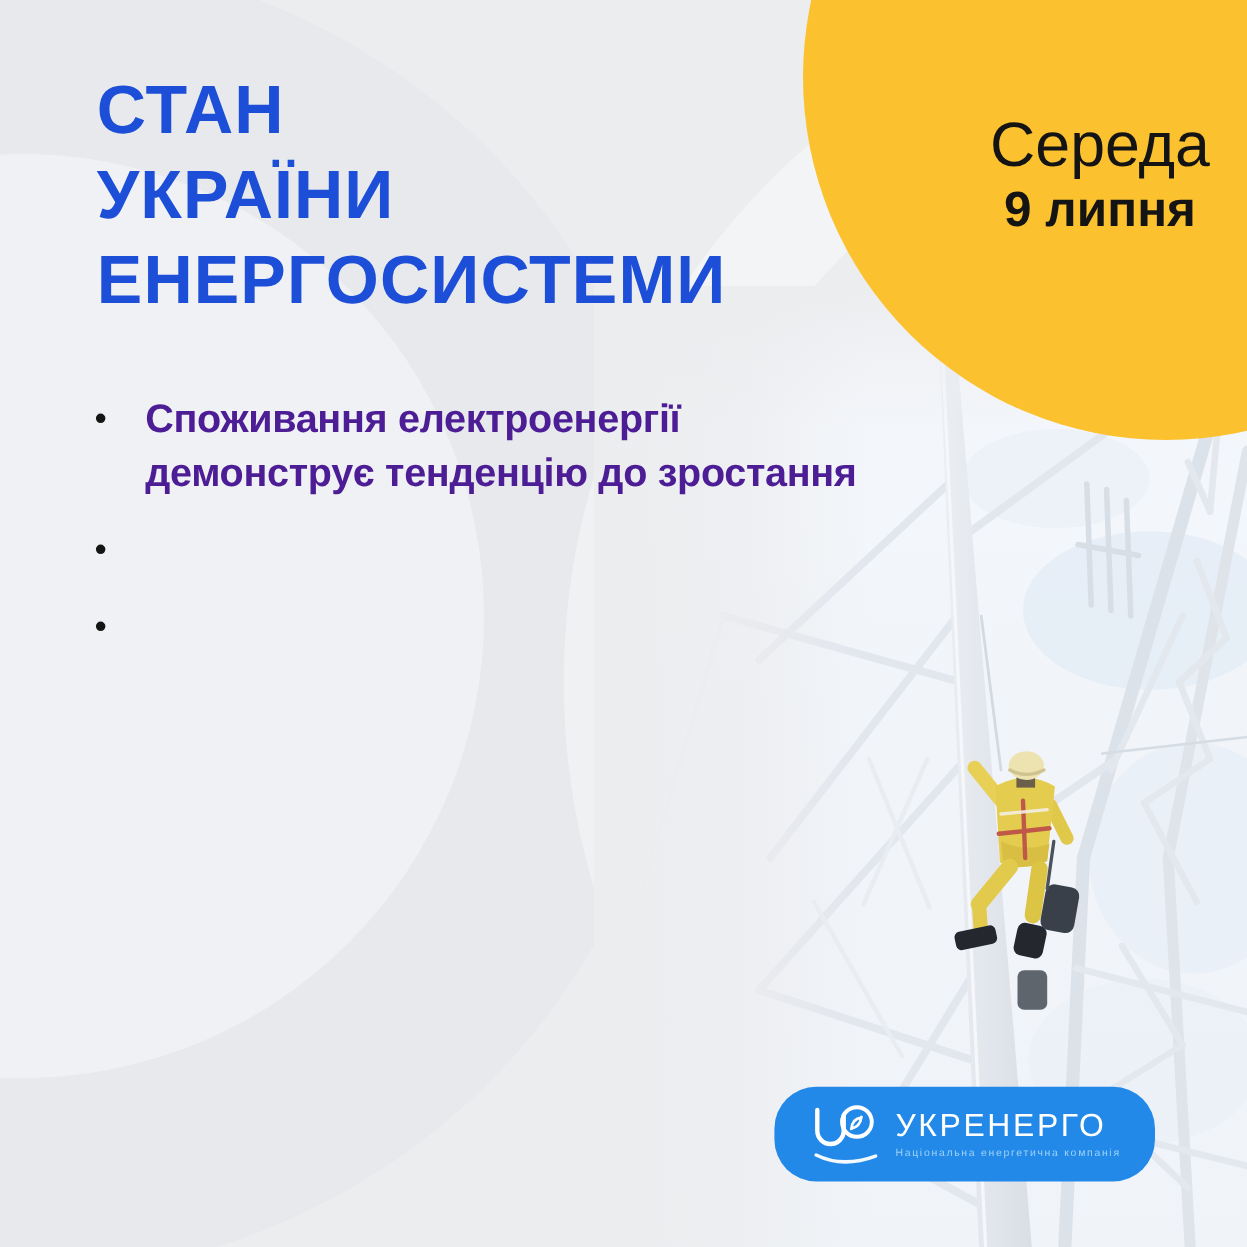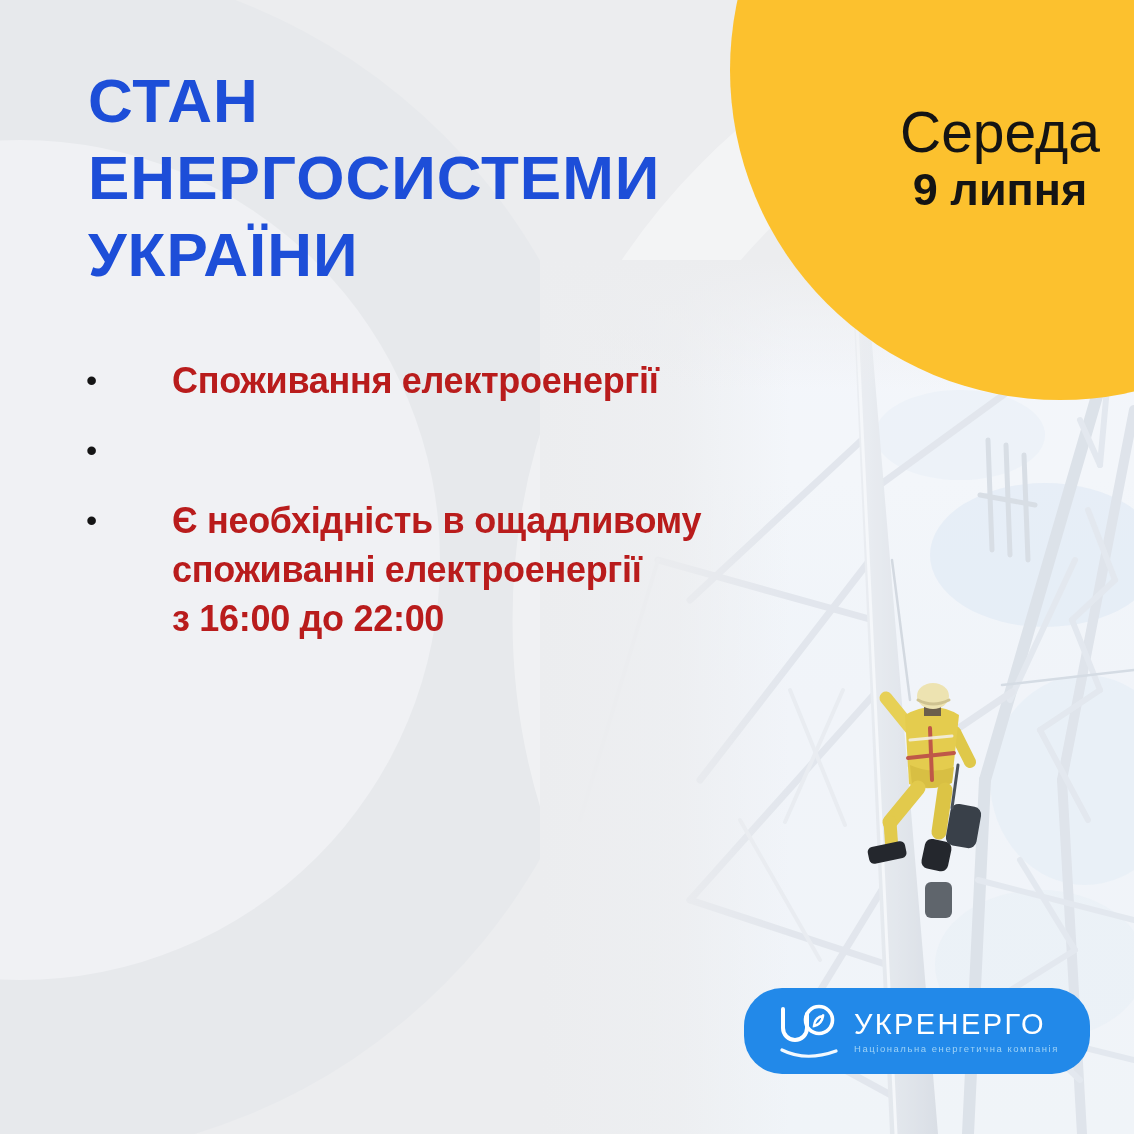--- a/index.html
+++ b/index.html
@@ -30,28 +30,27 @@
     font-size:62px;font-weight:700;line-height:77px;letter-spacing:1px;
   }
   .title span{display:block;white-space:nowrap;}
   
   .bullets{left:86px;top:356px;z-index:4;}
   .bullet{display:flex;margin-bottom:21px;}
   .bullet-marker{
     width:46px;flex:0 0 46px;font-size:32px;line-height:49px;color:#141414;
   }
   .bullet-text{
-    font-size:36px;font-weight:700;line-height:49px;color:#b91c1c;
+    font-size:36px;font-weight:700;line-height:49px;color:#4c1d95;
     letter-spacing:-0.3px;
-    margin-left:40px;
   }
   .bullet-text span{display:block;white-space:nowrap;}
   
   .logo-pill{
-    left:744px;top:988px;width:346px;height:86px;border-radius:38px;
+    left:704px;top:988px;width:346px;height:86px;border-radius:38px;
     background:#2289E9;z-index:5;display:flex;align-items:center;
     padding-left:34px;box-sizing:border-box;
   }
   .logo-mark{flex:0 0 64px;width:64px;height:56px;}
   .logo-texts{margin-left:12px;display:flex;flex-direction:column;}
   .logo-name{
     color:#ffffff;font-size:29px;font-weight:500;letter-spacing:2.4px;
     line-height:32px;white-space:nowrap;
   }
   .logo-tagline{
@@ -190,41 +189,37 @@
   </svg>
 
   <div class="abs date-circle"></div>
   <div class="abs date-block">
     <div class="date-weekday">Середа</div>
     <div class="date-day">9 липня</div>
   </div>
 
   <div class="abs title">
     <span>СТАН</span>
+    <span>УКРАЇНИ</span>
     <span>ЕНЕРГОСИСТЕМИ</span>
-    <span>УКРАЇНИ</span>
   </div>
 
   <div class="abs bullets">
     <div class="bullet">
       <div class="bullet-marker">•</div>
       <div class="bullet-text">
         <span>Споживання електроенергії</span>
+        <span>демонструє тенденцію до зростання</span>
       </div>
     </div>
     <div class="bullet">
       <div class="bullet-marker">•</div>
     </div>
     <div class="bullet">
       <div class="bullet-marker">•</div>
-      <div class="bullet-text">
-        <span>Є необхідність в ощадливому</span>
-        <span>споживанні електроенергії</span>
-        <span>з 16:00 до 22:00</span>
-      </div>
     </div>
   </div>
 
   <div class="abs logo-pill">
     <svg class="logo-mark" viewBox="0 0 64 56" aria-hidden="true">
       <g fill="none" stroke="#FFFFFF" stroke-linecap="round">
         <path d="M5,6 v19 a12,12 0 0 0 24,0 v-14" stroke-width="4"></path>
         <circle cx="41" cy="17" r="13.5" stroke-width="3.6"></circle>
         <path d="M36,23 q8,-2 9,-10 q-8,1 -9,10 z" stroke-width="2.4"></path>
         <path d="M41,21 q4,-5 4,-9" stroke-width="1.8"></path>

